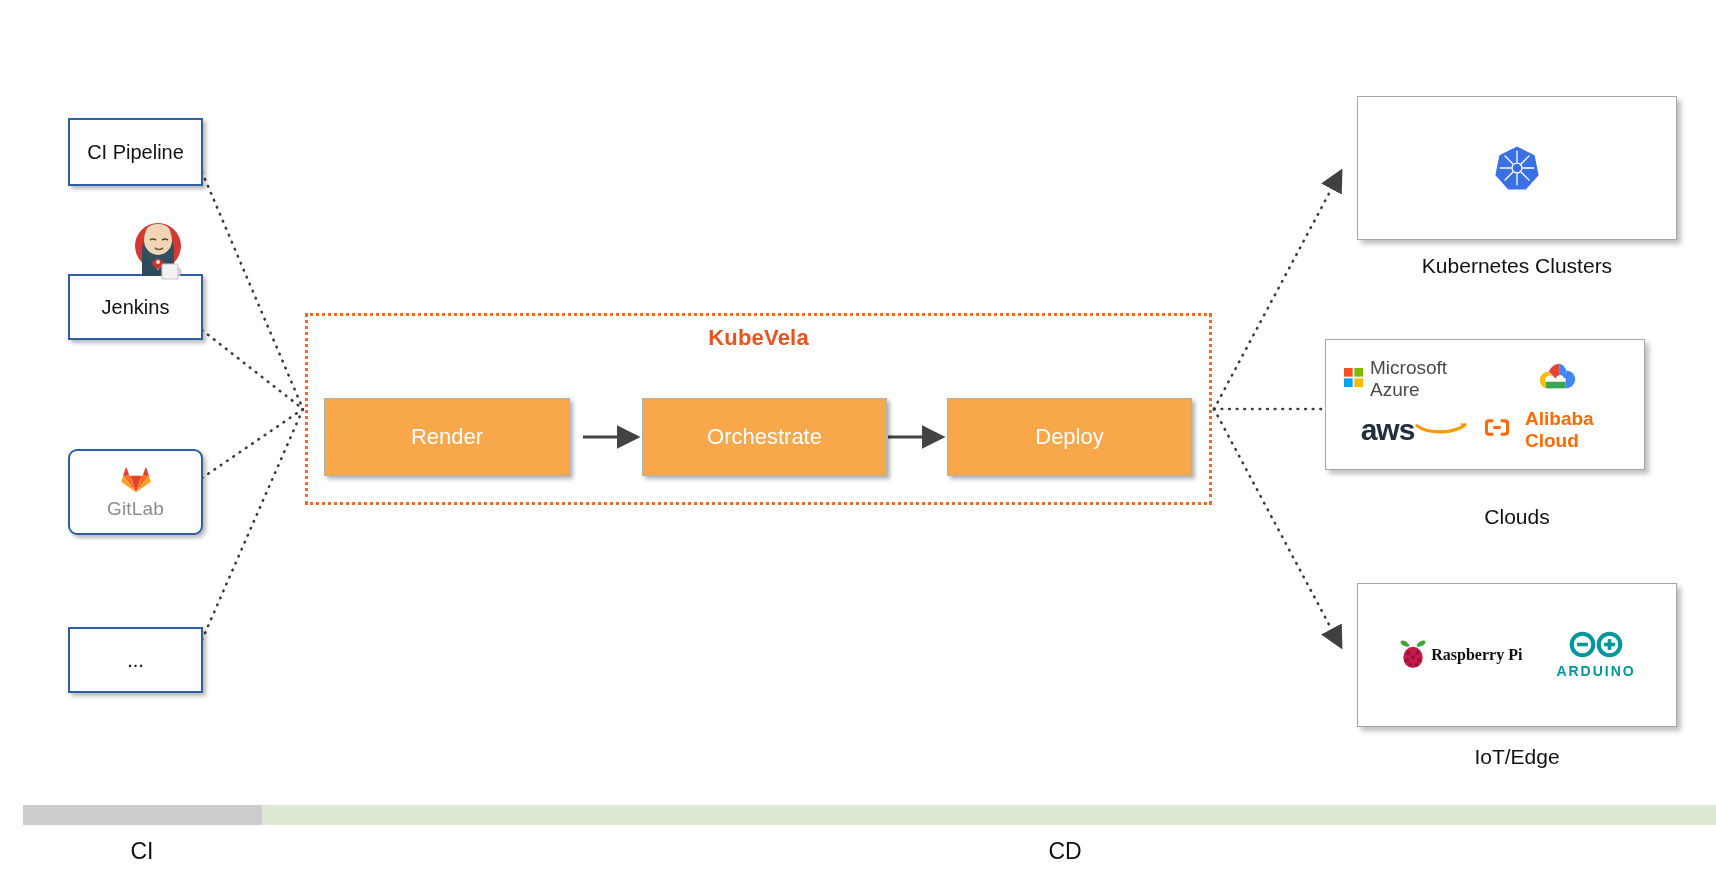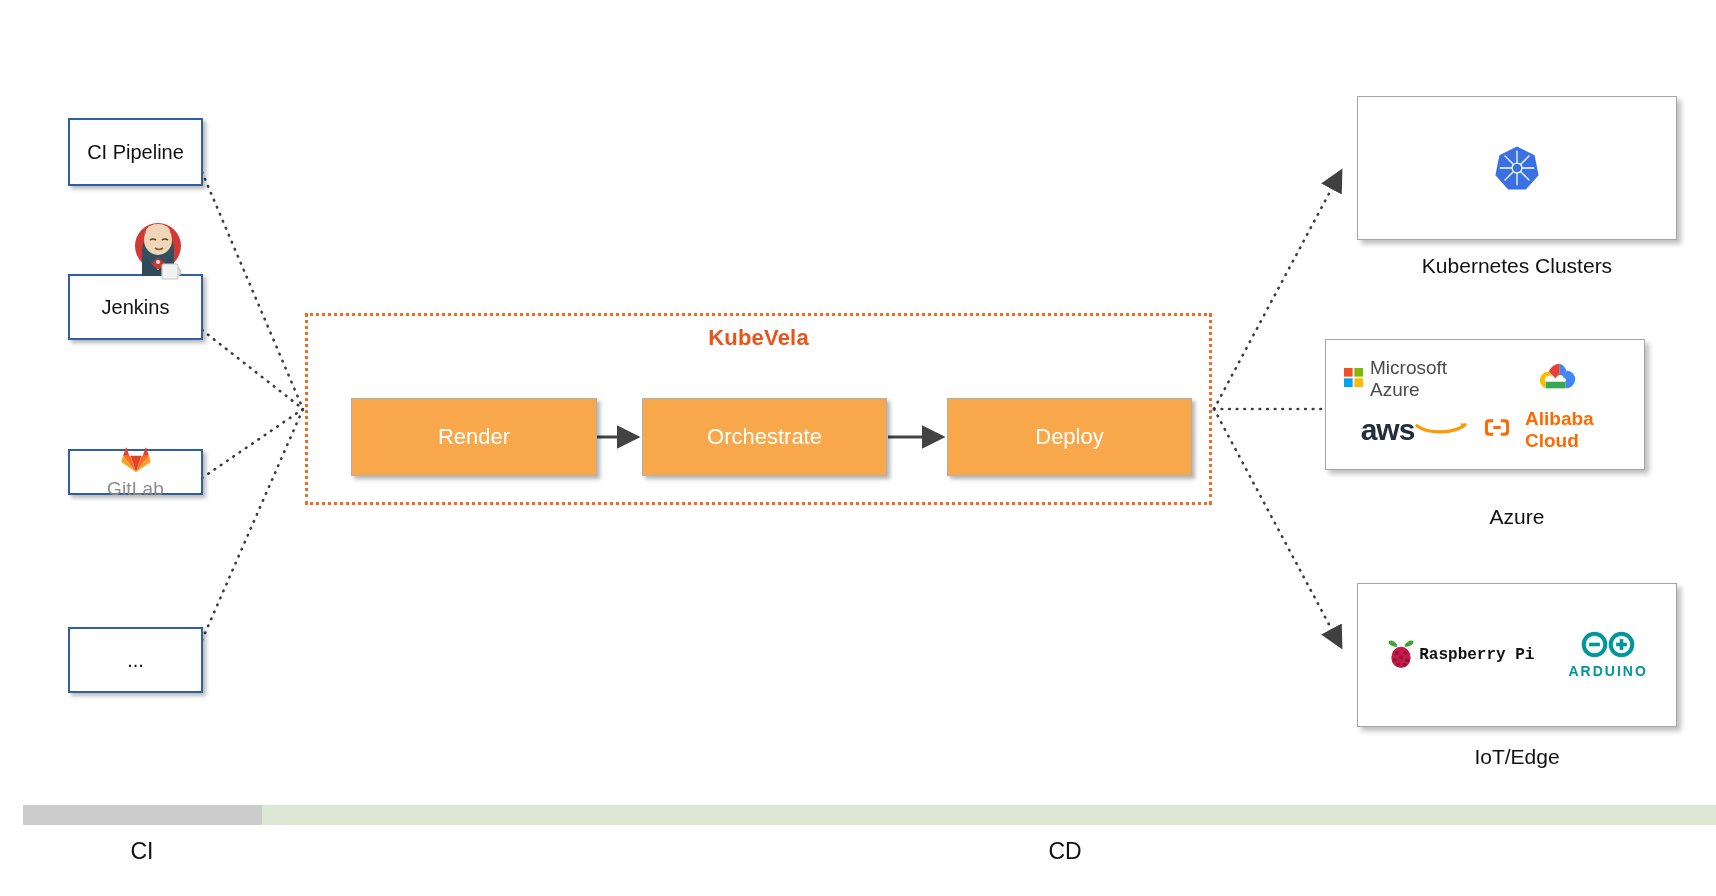--- a/index.html
+++ b/index.html
@@ -106,21 +106,21 @@
   .aws-wrap{display:flex;flex-direction:row;align-items:center;}
   .aws-text{font-size:30px;font-weight:bold;color:#232F3E;letter-spacing:-1px;line-height:.9;font-family:"Liberation Sans", sans-serif;}
   .alibaba-wrap{display:flex;align-items:center;gap:16px;}
   .alibaba-text{font-size:19px;font-weight:bold;color:#FF6A00;font-family:"Liberation Sans", sans-serif;}
 
   .iot-grid{
     position:absolute;inset:0;
     display:flex;align-items:center;justify-content:center;gap:34px;
   }
   .rpi-wrap{display:flex;align-items:center;gap:3px;}
-  .rpi-text{font-size:16px;font-weight:bold;color:#111;font-family:Liberation Mono, monospace;}
+  .rpi-text{font-size:16px;font-weight:bold;color:#111;font-family:Liberation Serif, serif;}
   .arduino-wrap{display:flex;flex-direction:column;align-items:center;gap:1px;}
   .arduino-text{font-size:14px;font-weight:bold;color:#00979C;letter-spacing:2px;font-family:"Liberation Sans", sans-serif;}
 
   
   .phase-bar{position:absolute;left:23px;top:805px;height:20px;}
   .phase-ci{position:absolute;left:0;top:0;width:239px;height:20px;background:#CCCCCC;}
   .phase-cd{position:absolute;left:239px;top:0;width:1455px;height:20px;background:#DCE8D3;}
   .phase-label{
     position:absolute;top:838px;
     font-size:23px;color:#111111;text-align:center;
@@ -182,21 +182,21 @@
       <circle cx="30" cy="44" r="2" fill="#E8E8E8"></circle>
       <rect x="34" y="46" width="16" height="15" rx="2" fill="#F2F2F2" stroke="#C8C8C8" stroke-width="1.2"></rect>
       <path d="M50,50 q5,4 0,8" stroke="#C8C8C8" stroke-width="2" fill="none"></path>
     </svg>
   </div>
 
   <div class="src-box" style="left:68px;top:274px;width:135px;height:66px;">
     <span class="src-label">Jenkins</span>
   </div>
 
-  <div class="src-box" style="left:68px;top:449px;width:135px;height:46px;">
+  <div class="src-box" style="left:68px;top:449px;width:135px;height:86px;border-radius:9px;">
     <div class="gitlab-wrap">
       <span>
         <svg viewBox="0 0 34 32" width="30" height="28">
           <path d="M17,31 L23.2,12.2 L10.8,12.2 Z" fill="#E24329"></path>
           <path d="M17,31 L10.8,12.2 L2.2,12.2 Z" fill="#FC6D26"></path>
           <path d="M2.2,12.2 L0.3,18.2 a1.3,1.3 0 0 0 0.47,1.45 L17,31 Z" fill="#FCA326"></path>
           <path d="M2.2,12.2 L5.1,3.4 a0.67,0.67 0 0 1 1.27,0 L9.3,12.2 Z" fill="#E24329"></path>
           <path d="M17,31 L23.2,12.2 L31.8,12.2 Z" fill="#FC6D26"></path>
           <path d="M31.8,12.2 L33.7,18.2 a1.3,1.3 0 0 1 -0.47,1.45 L17,31 Z" fill="#FCA326"></path>
           <path d="M31.8,12.2 L28.9,3.4 a0.67,0.67 0 0 0 -1.27,0 L24.7,12.2 Z" fill="#E24329"></path>
@@ -206,21 +206,21 @@
     </div>
   </div>
 
   <div class="src-box" style="left:68px;top:627px;width:135px;height:66px;">
     <span class="src-label">...</span>
   </div>
 
   <div class="kubevela-box"></div>
   <div class="kubevela-title" style="left:305px;">KubeVela</div>
 
-  <div class="stage-box" style="left:351px;width:246px;">
+  <div class="stage-box" style="left:324px;width:246px;">
     <span class="stage-text">Render</span>
   </div>
   <div class="stage-box" style="left:642px;width:245px;">
     <span class="stage-text">Orchestrate</span>
   </div>
   <div class="stage-box" style="left:947px;width:245px;">
     <span class="stage-text">Deploy</span>
   </div>
 
   <div class="target-panel" style="left:1357px;top:96px;width:320px;height:144px;">
@@ -285,21 +285,21 @@
             <path d="M9,1 L4,1 a4,4 0 0 0 -4,4 l0,10 a4,4 0 0 0 4,4 l5,0 0,-3.4 -4,0 a1.8,1.8 0 0 1 -1.8,-1.8 l0,-7.6 a1.8,1.8 0 0 1 1.8,-1.8 l4,0 Z" fill="#FF6A00"></path>
             <path d="M17,1 l5,0 a4,4 0 0 1 4,4 l0,10 a4,4 0 0 1 -4,4 l-5,0 0,-3.4 4,0 a1.8,1.8 0 0 0 1.8,-1.8 l0,-7.6 a1.8,1.8 0 0 0 -1.8,-1.8 l-4,0 Z" fill="#FF6A00"></path>
             <rect x="9" y="8.4" width="8" height="3.2" fill="#FF6A00"></rect>
           </svg>
         </span>
         <span class="alibaba-text">Alibaba Cloud</span>
       </div>
 
     </div>
   </div>
-  <div class="target-label" style="left:1357px;top:505px;width:320px;">Azure</div>
+  <div class="target-label" style="left:1357px;top:505px;width:320px;">Clouds</div>
 
   <div class="target-panel" style="left:1357px;top:583px;width:320px;height:144px;">
     <div class="iot-grid">
 
       <div class="rpi-wrap">
         <span>
           <svg viewBox="0 0 34 36" width="30" height="32">
             <path d="M13,9 C9,3 4,3 3,5 C2,8 7,11 12,11 Z" fill="#3FA535"></path>
             <path d="M21,9 C25,3 30,3 31,5 C32,8 27,11 22,11 Z" fill="#3FA535"></path>
             <ellipse cx="17" cy="23" rx="11" ry="12" fill="#C51A4A"></ellipse>

